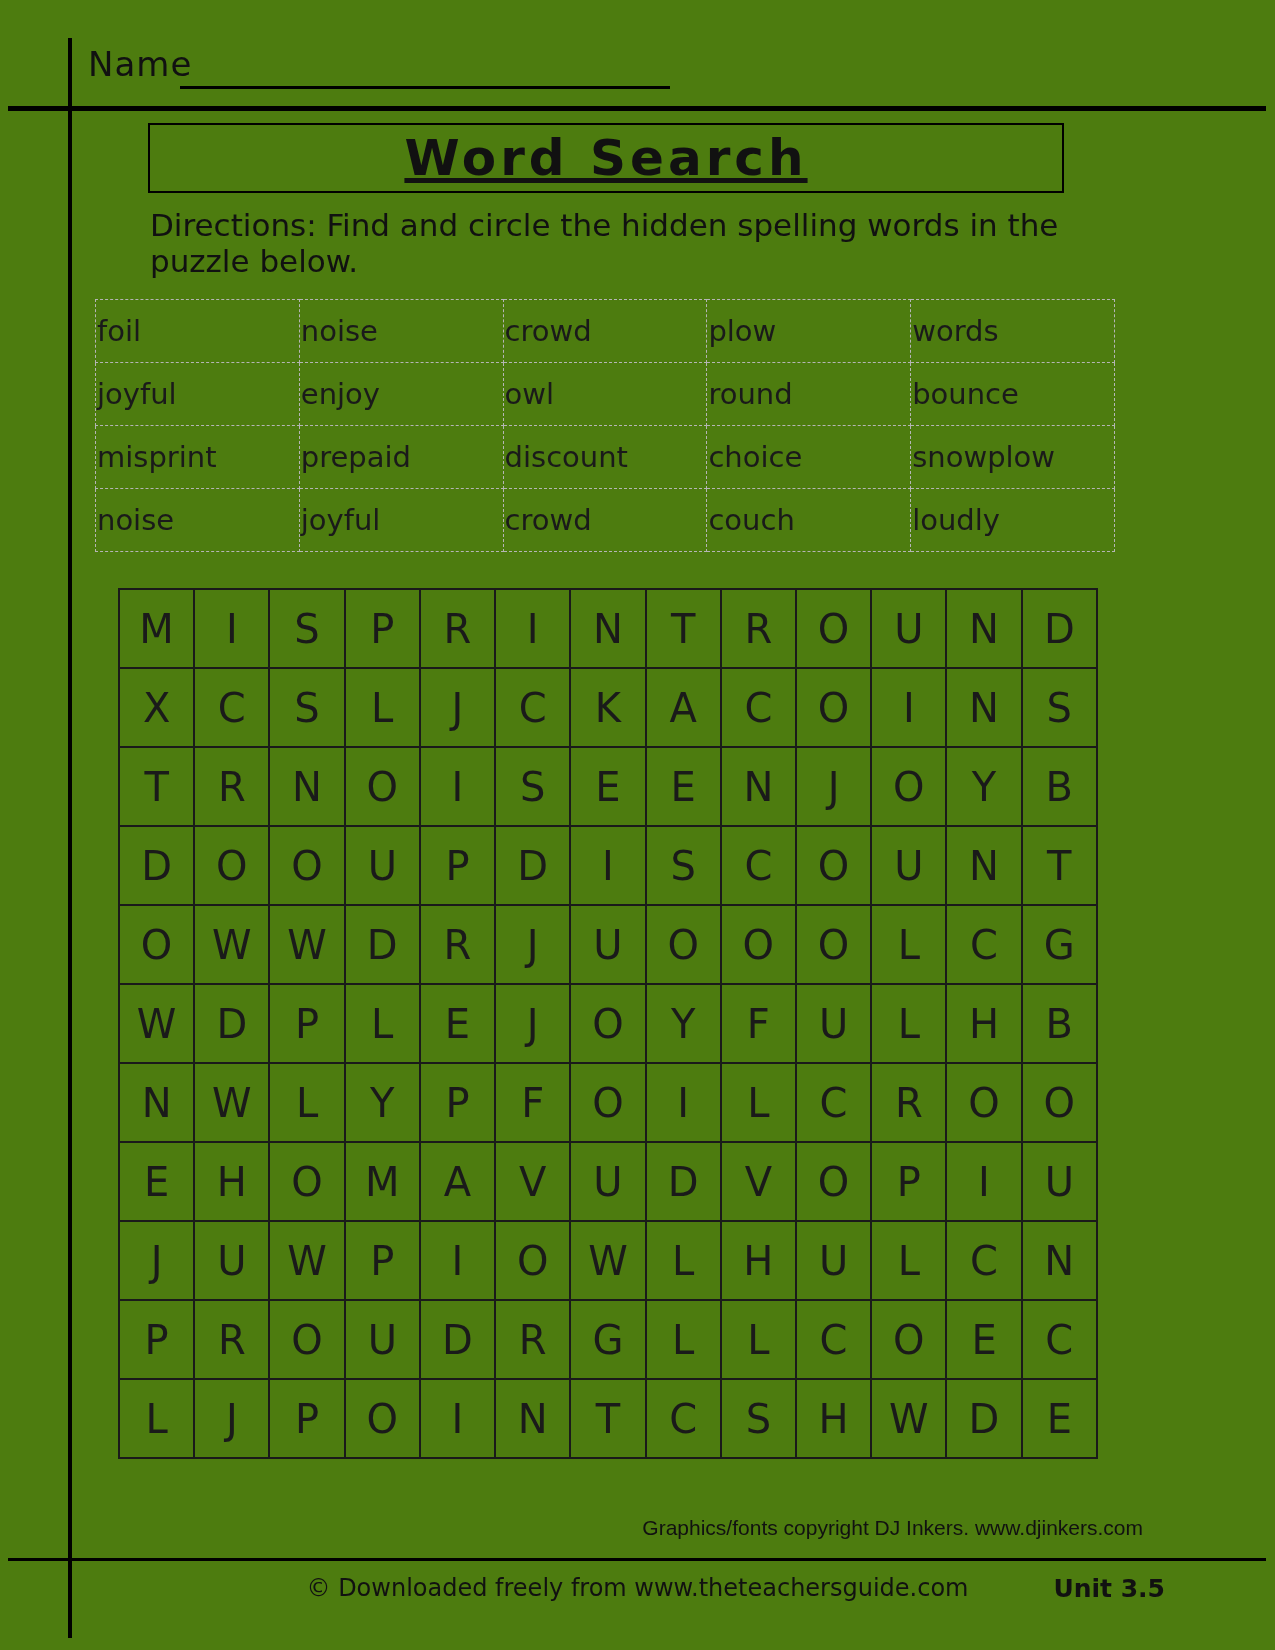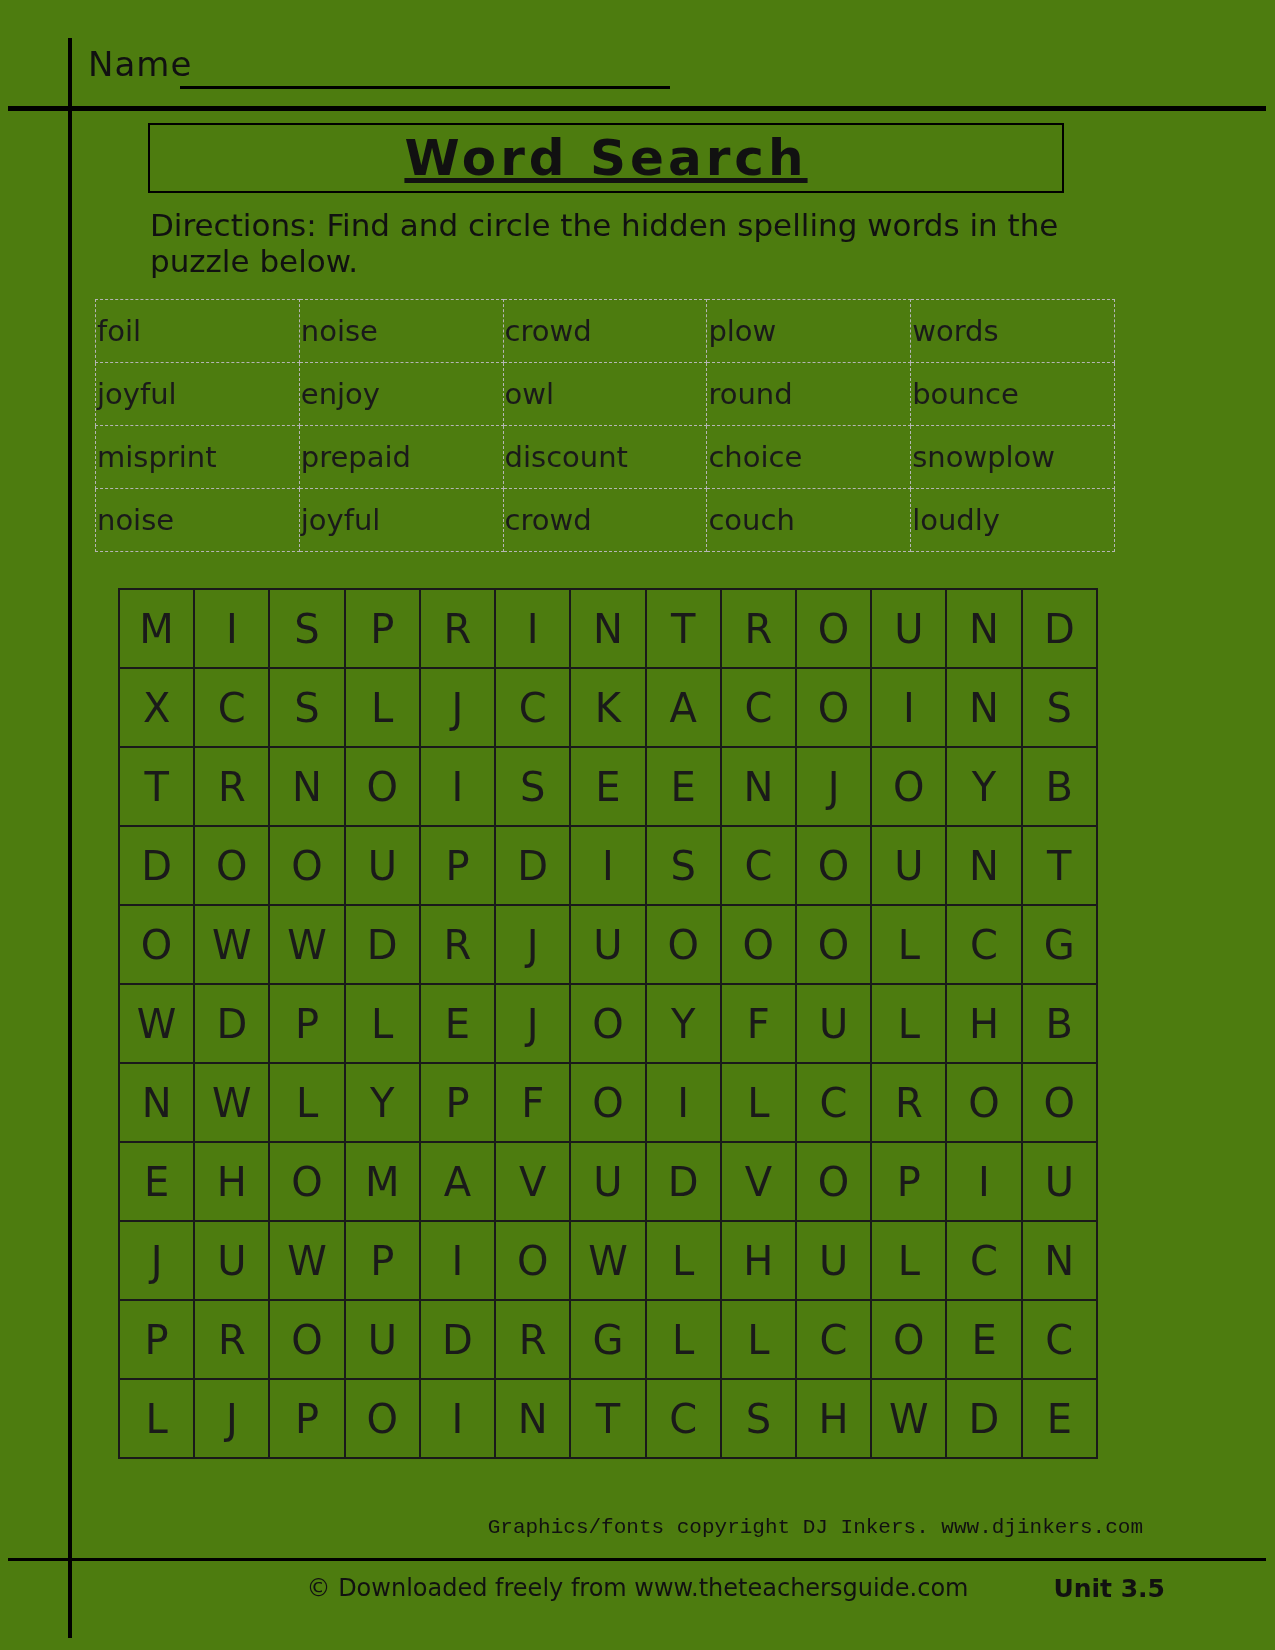--- a/index.html
+++ b/index.html
@@ -36,21 +36,21 @@
     position:absolute; left:118px; top:588px; width:980px;
     border-collapse:collapse; table-layout:fixed;
   }
   table.puzzle td {
     border:2px solid #1a1a1a; height:75px; text-align:center;
     vertical-align:middle; font-size:40px; color:#1a1a1a;
   }
 
   .credit {
     position:absolute; right:132px; top:1516px;
-    font-family:Liberation Mono, monospace; font-size:21px; color:#111;margin-left:46px;
+    font-family:Liberation Sans, sans-serif; font-size:21px; color:#111;margin-left:46px;
   }
   .footer-download {
     position:absolute; left:0; top:1574px; width:100%;
     text-align:center; font-size:24px; font-weight:400;
   }
   .footer-unit { position:absolute; right:110px; top:1574px; font-size:25px; font-weight:700; }
 </style>
 </head>
 <body>
 

